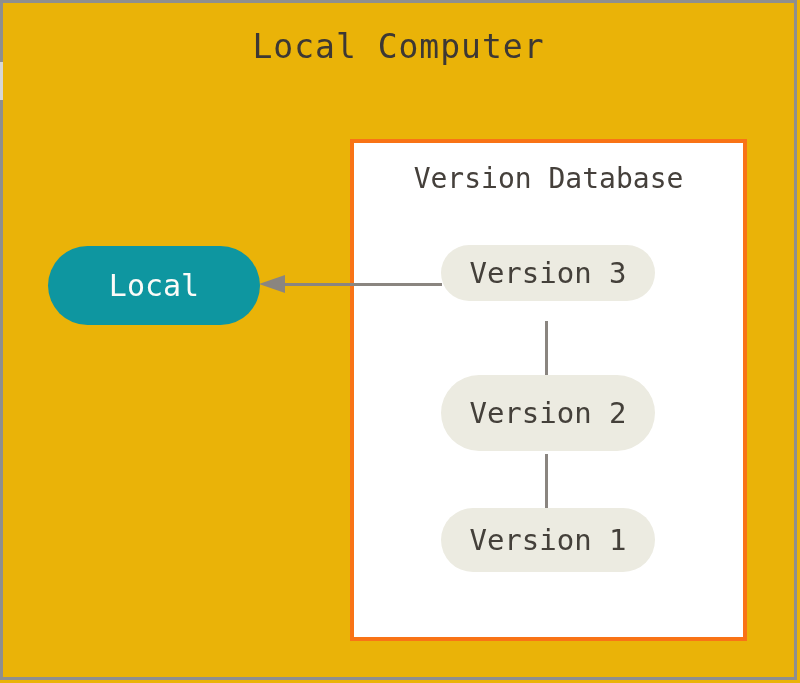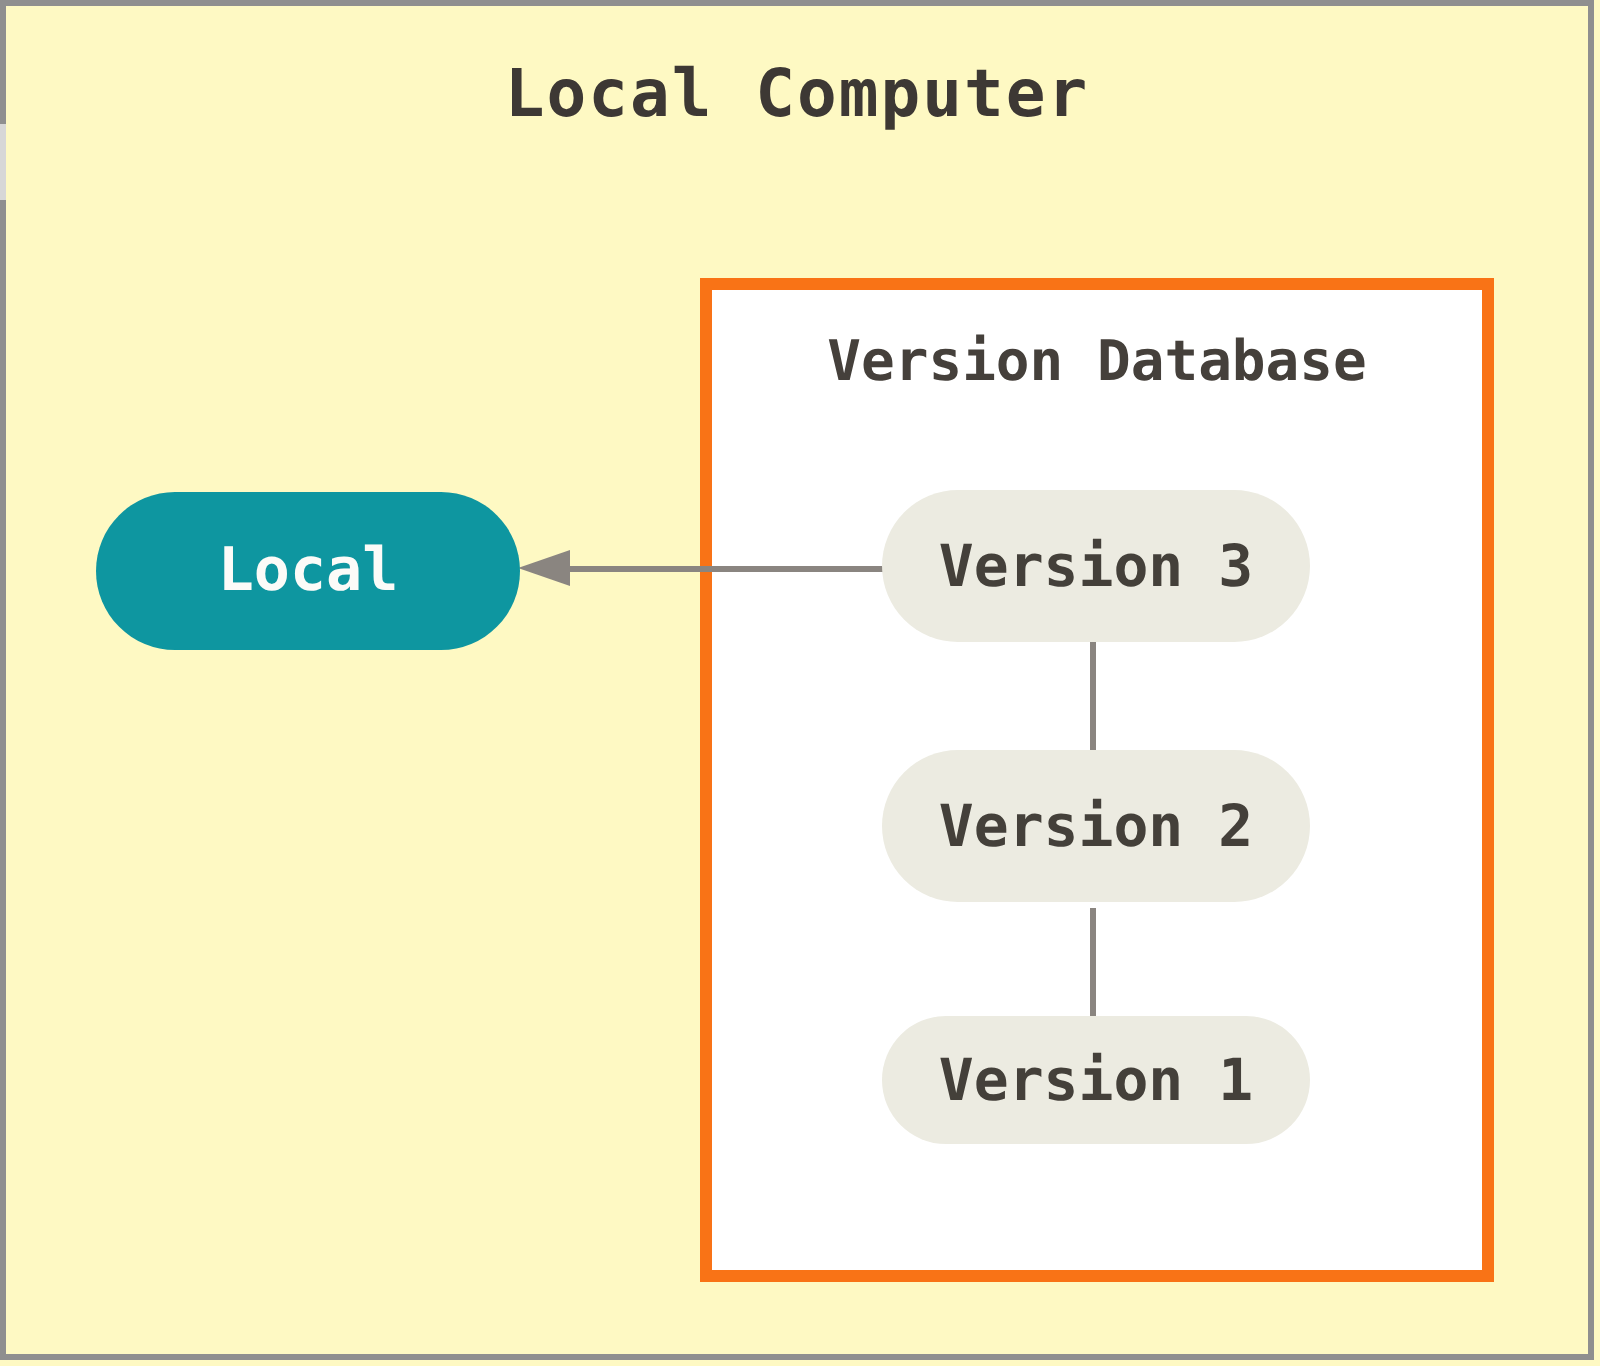--- a/index.html
+++ b/index.html
@@ -1,23 +1,22 @@
 <!DOCTYPE html>
 <html><head>
 <meta charset="utf-8">
 <style>
   html, body { margin: 0; padding: 0; background: #ffffff; }
   .canvas {
     position: relative;
     width: 800px;
     height: 683px;
-    background: #fef9c3;
+    background: #eab308;
     font-family: "DejaVu Sans Mono", "Liberation Mono", monospace;
     overflow: hidden;
-    font-weight: bold;
   }
   .frame {
     position: absolute;
     left: 0; top: 0;
     width: 797px; height: 680px;
     border: 3px solid #8f8f8f;
     box-sizing: border-box;
   }
   .frame-gap {
     position: absolute;
@@ -32,40 +31,40 @@
     text-align: center;
     font-size: 33px;
     letter-spacing: 1px;
     color: #3d3834;
   }
   .vdb-box {
     position: absolute;
     left: 350px; top: 139px;
     width: 397px; height: 502px;
     background: #ffffff;
-    border: 6px solid #f97316;
+    border: 4px solid #f97316;
     box-sizing: border-box;
   }
   .vdb-title {
     margin-top: 19px;
     text-align: center;
     font-size: 28px;
     color: #45403b;
   }
   .pill {
     position: absolute;
     display: flex;
     align-items: center;
     justify-content: center;
     border-radius: 39px;
     background: #ecebe1;
     color: #44403a;
     font-size: 29px;
   }
-  .pill-v3 { left: 441px; top: 245px; width: 214px; height: 76px; }
+  .pill-v3 { left: 441px; top: 245px; width: 214px; height: 56px; }
   .pill-v2 { left: 441px; top: 375px; width: 214px; height: 76px; }
   .pill-v1 { left: 441px; top: 508px; width: 214px; height: 64px; }
   .pill-file {
     left: 48px; top: 246px;
     width: 212px; height: 79px;
     background: #0e96a0;
     color: #fbfbf8;
     font-size: 30px;
     border-radius: 40px;
   }

